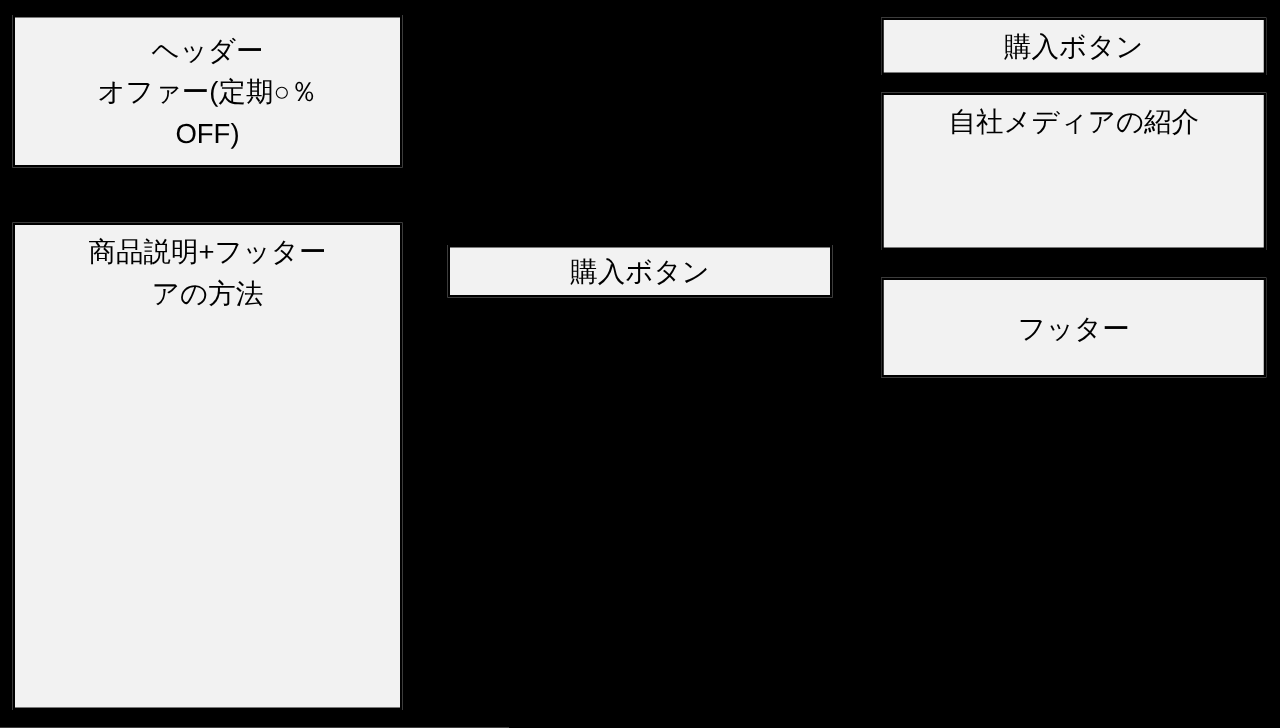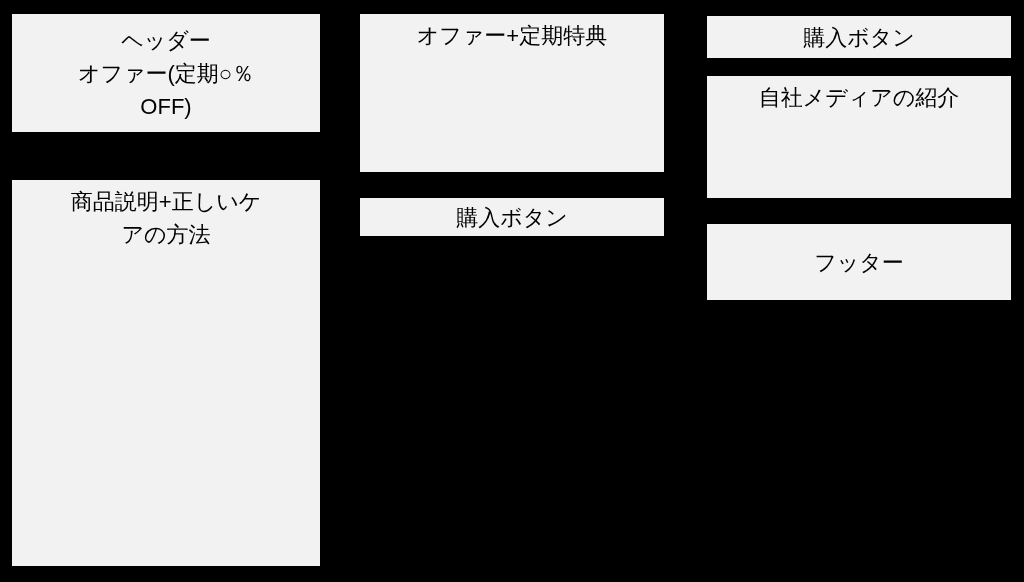--- a/index.html
+++ b/index.html
@@ -52,27 +52,24 @@
 
 <div class="canvas">
 
   <div class="box b-header-offer">
     <span class="box-label">ヘッダー
 オファー(定期○％
 OFF)</span>
   </div>
 
   <div class="box top b-product-description">
-    <span class="box-label">商品説明+正しいケ
+    <span class="box-label">商品説明+フッター
 アの方法</span>
   </div>
 
-  <div class="box top b-offer-benefits">
-    <span class="box-label">オファー+定期特典</span>
-  </div>
 
   <div class="box b-purchase-mid">
     <span class="box-label">購入ボタン</span>
   </div>
 
 
   <div class="box b-purchase-right">
     <span class="box-label">購入ボタン</span>
   </div>
 

